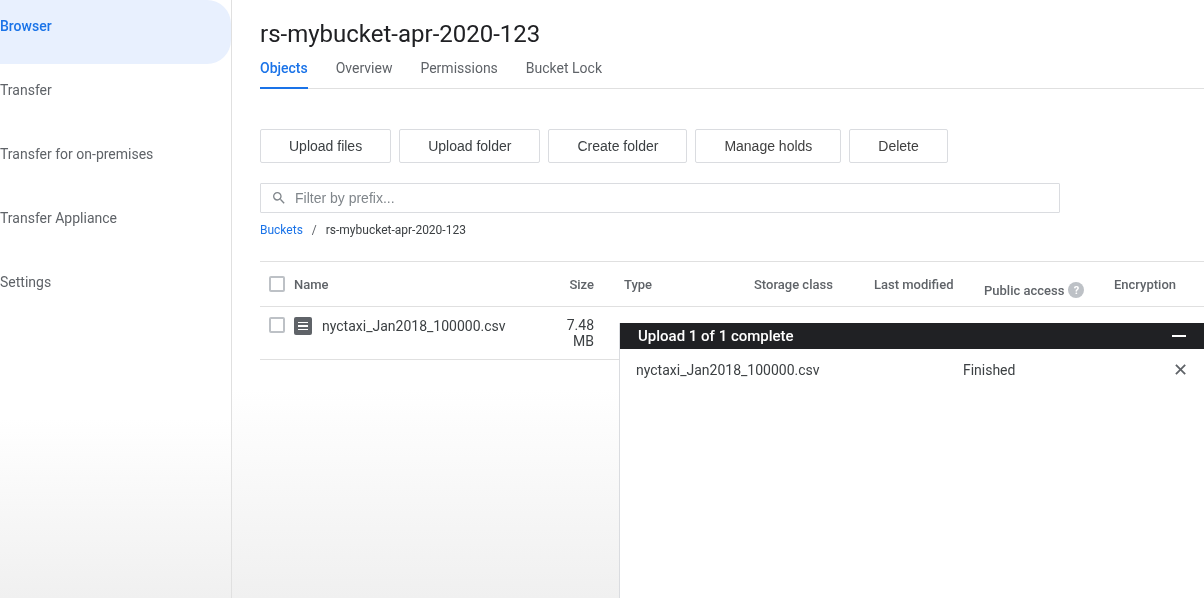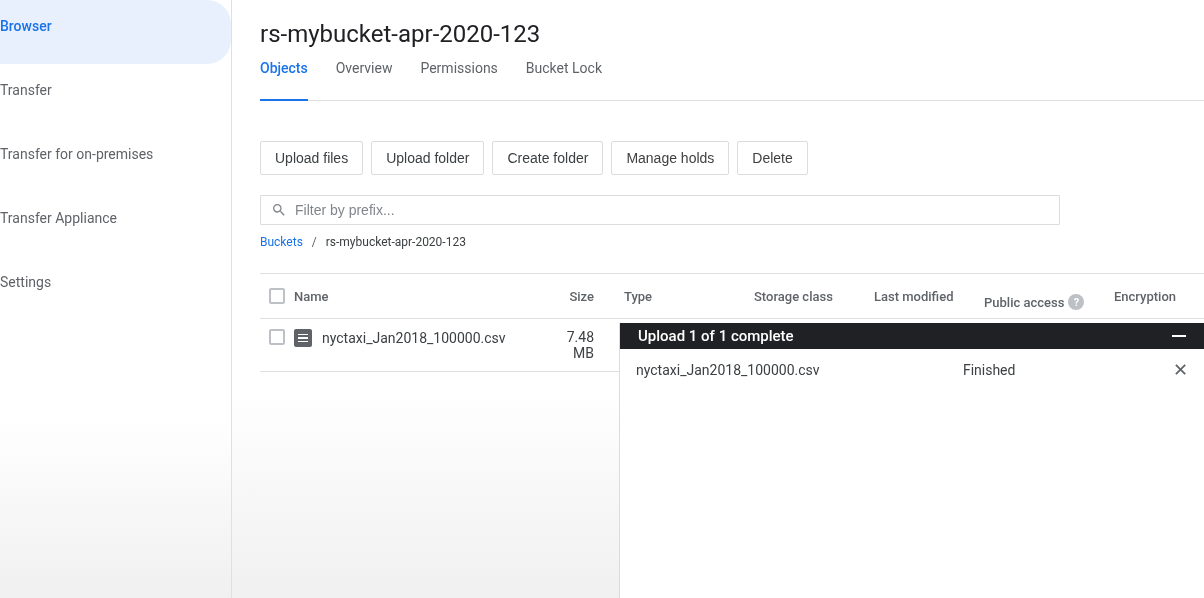--- a/index.html
+++ b/index.html
@@ -47,21 +47,21 @@
       font-weight: 400;
     }
     .tabs {
       display: flex;
       gap: 28px;
       border-bottom: 1px solid #e0e0e0;
       margin-bottom: 40px;
       margin-right: 0;
     }
     .tab {
-      padding: 0 0 24px 0;
+      padding: 0 0 12px 0;
       font-size: 14px;
       color: #5f6368;
       cursor: pointer;
       position: relative;
     }
     .tab.active {
       color: #1a73e8;
       font-weight: 500;
     }
     .tab.active::after {
@@ -75,21 +75,21 @@
     }
     .toolbar {
       display: flex;
       gap: 8px;
       margin-bottom: 20px;
     }
     .btn {
       border: 1px solid #dadce0;
       background: #fff;
       color: #3c4043;
-      padding: 8px 14px;
+      padding: 8px 28px;
       font-size: 14px;
       cursor: pointer;
       border-radius: 2px;
     }
     .btn.disabled {
       color: #404040;
       cursor: not-allowed;
     }
     .filter-box {
       border: 1px solid #dadce0;

